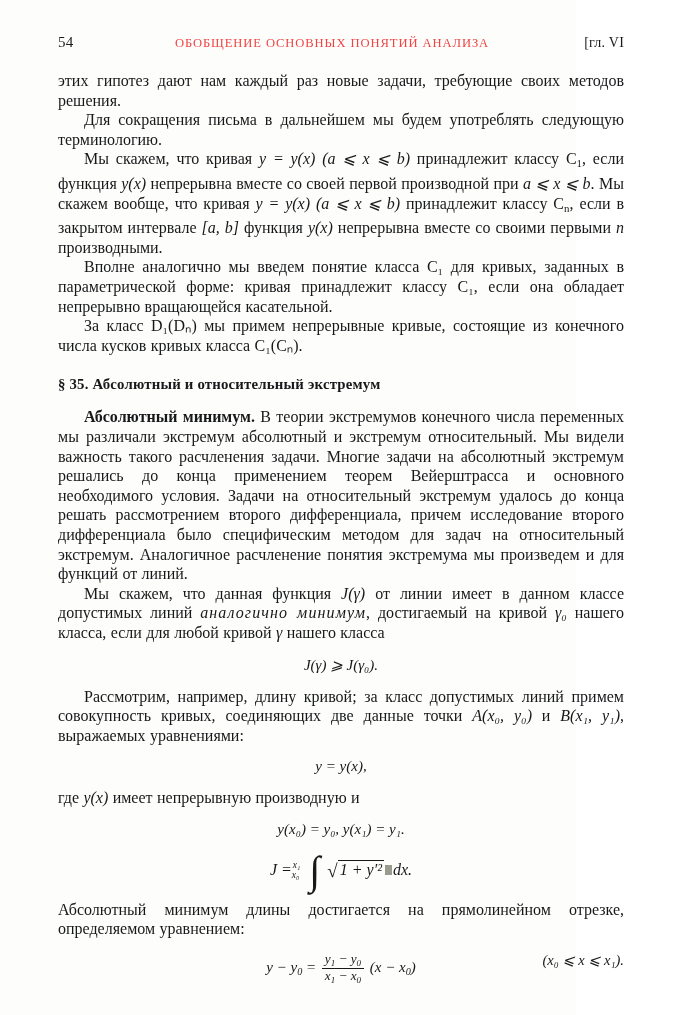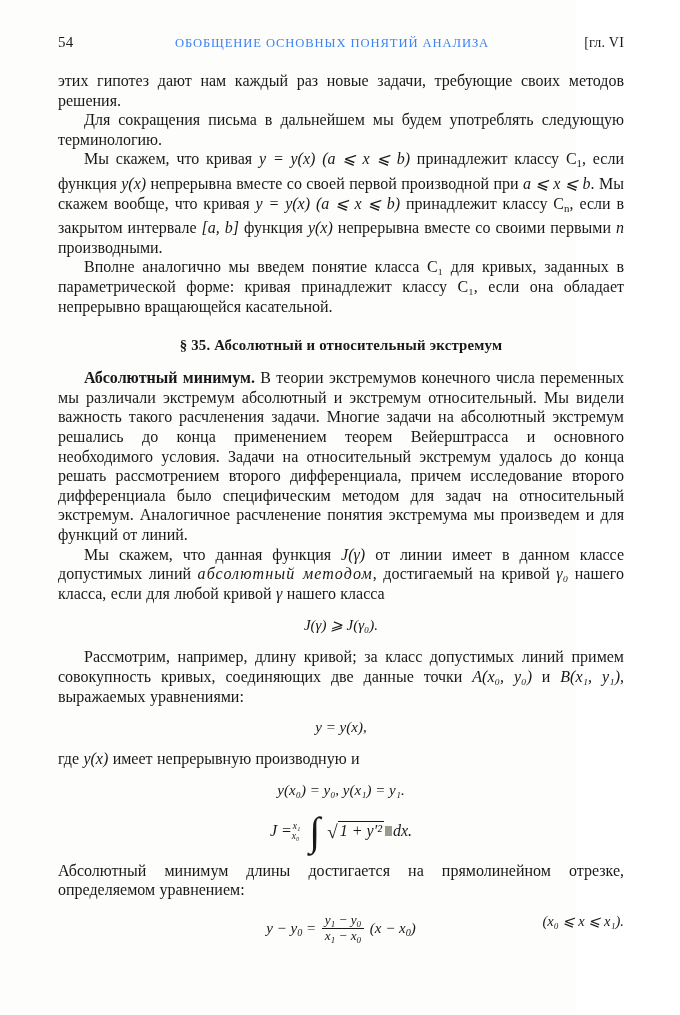--- a/index.html
+++ b/index.html
@@ -41,21 +41,21 @@
     font-size: 15px;
     font-family: "Liberation Serif", serif;
     color: #1a1b1d;
     width: 40px;
   }
   .running-head .head-title {
     flex: 1;
     text-align: center;
     font-size: 12.6px;
     letter-spacing: 0.9px;
-    color: #3b82f6;
+    color: #ef4444;
   }
   .running-head .chapter-ref {
     width: 58px;
     text-align: right;
     font-size: 14px;
     color: #1a1b1d;
   }
   
   p.para {
     margin: 0;
@@ -64,21 +64,21 @@
     text-align: justify;
     text-justify: inter-word;
     color: #17181a;
     word-spacing: 0.4px;
   }
   p.indent {
     text-indent: 26px;
   }
   .sec-head {
     margin: 21px 0 14px 0;
-    text-align: center;
+    text-align: left;
     font-size: 14.8px;
     font-weight: bold;
     letter-spacing: 0.2px;
   }
   .bold { font-weight: bold; }
   .ital { font-style: italic; }
   .spaced { letter-spacing: 1.1px; }
   
   .eq {
     margin: 13px 0 13px 0;
@@ -187,29 +187,30 @@
     <p class="para">этих гипотез дают нам каждый раз новые задачи, требующие своих методов решения.</p>
 
     <p class="para indent">Для сокращения письма в дальнейшем мы будем употреблять следующую терминологию.</p>
 
     <p class="para indent">
       <span>Мы скажем, что кривая </span><span class="ital">y = y(x)</span> <span class="ital">(a ⩽ x ⩽ b)</span> <span>принадлежит классу C</span><sub>1</sub><span>, если функция </span><span class="ital">y(x)</span><span> непрерывна вместе со своей первой производной при </span><span class="ital">a ⩽ x ⩽ b</span><span>. Мы скажем вообще, что кривая </span><span class="ital">y = y(x)</span>  <span class="ital">(a ⩽ x ⩽ b)</span><span> принадлежит классу C</span><sub>n</sub><span>, если в закрытом интервале </span><span class="ital">[a, b]</span><span> функция </span><span class="ital">y(x)</span><span> непрерывна вместе со своими первыми </span><span class="ital">n</span><span> производными.</span>
     </p>
 
     <p class="para indent">Вполне аналогично мы введем понятие класса C₁ для кривых, заданных в параметрической форме: кривая принадлежит классу C₁, если она обладает непрерывно вращающейся касательной.</p>
 
+    <p class="para indent">За класс D₁(Dₙ) мы примем непрерывные кривые, состоящие из конечного числа кусков кривых класса C₁(Cₙ).</p>
 
     <div class="sec-head">§ 35. Абсолютный и относительный экстремум</div>
 
     <p class="para indent">
       <span class="bold">Абсолютный минимум.</span><span> В теории экстремумов конечного числа переменных мы различали экстремум абсолютный и экстремум относительный. Мы видели важность такого расчленения задачи. Многие задачи на абсолютный экстремум решались до конца применением теорем Вейерштрасса и основного необходимого условия. Задачи на относительный экстремум удалось до конца решать рассмотрением второго дифференциала, причем исследование второго дифференциала было специфическим методом для задач на относительный экстремум. Аналогичное расчленение понятия экстремума мы произведем и для функций от линий.</span>
     </p>
 
     <p class="para indent">
-      <span>Мы скажем, что данная функция </span><span class="ital">J(γ)</span><span> от линии имеет в данном классе допустимых линий </span><span class="ital spaced">абсолютный методом</span><span>, достигаемый на кривой </span><span class="ital">γ₀</span><span> нашего класса, если для любой кривой </span><span class="ital">γ</span><span> нашего класса</span>
+      <span>Мы скажем, что данная функция </span><span class="ital">J(γ)</span><span> от линии имеет в данном классе допустимых линий </span><span class="ital spaced">аналогично минимум</span><span>, достигаемый на кривой </span><span class="ital">γ₀</span><span> нашего класса, если для любой кривой </span><span class="ital">γ</span><span> нашего класса</span>
     </p>
 
     <div class="eq">J(γ) ⩾ J(γ₀).</div>
 
     <p class="para indent">
       <span>Рассмотрим, например, длину кривой; за класс допустимых линий примем совокупность кривых, соединяющих две данные точки </span><span class="ital">A(x₀, y₀)</span><span> и </span><span class="ital">B(x₁, y₁)</span><span>, выражаемых уравнениями:</span>
     </p>
 
     <div class="eq">y = y(x),</div>
 

